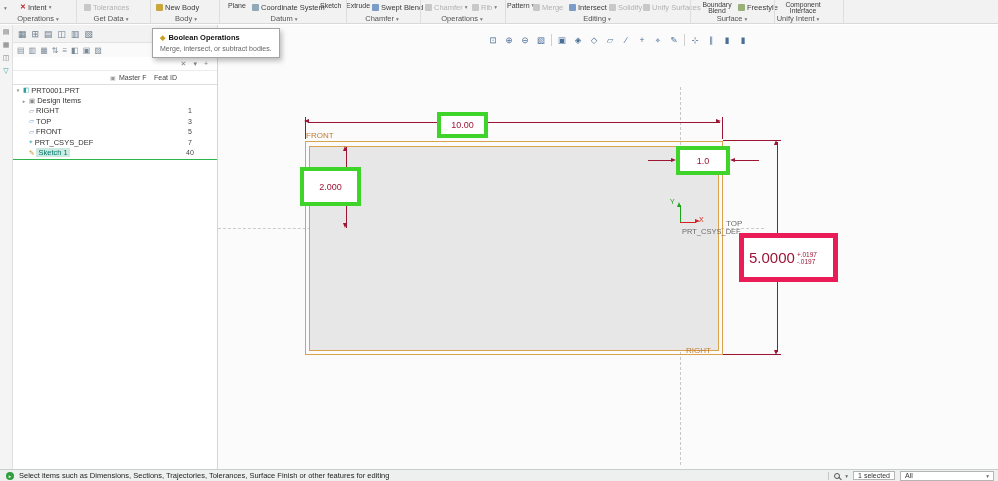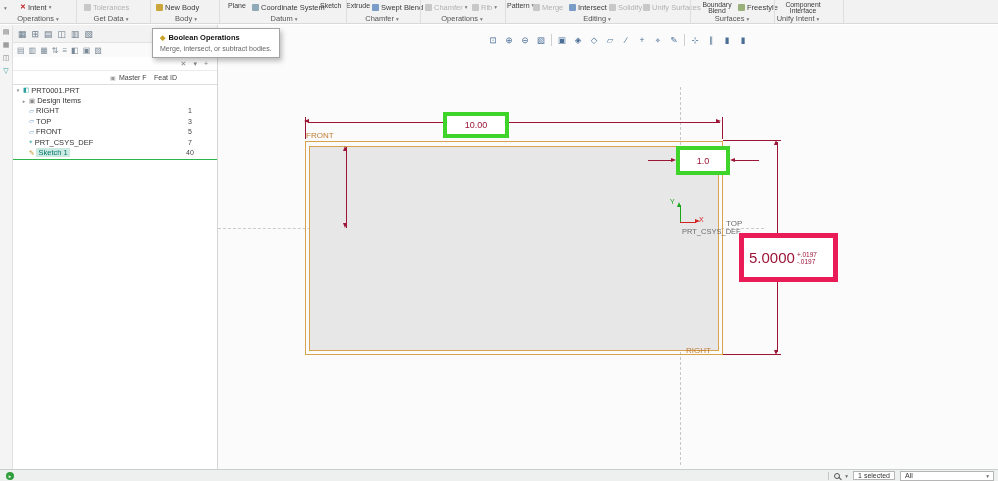--- a/index.html
+++ b/index.html
@@ -172,21 +172,21 @@
       </div>
     <div class="gl" style="left:462px">
         <span>Operations</span>
         <span class="c">▾</span>
       </div>
     <div class="gl" style="left:597px">
         <span>Editing</span>
         <span class="c">▾</span>
       </div>
     <div class="gl" style="left:732px">
-        <span>Surfaces</span>
+        <span>Surface</span>
         <span class="c">▾</span>
       </div>
     <div class="gl" style="left:798px">
         <span>Unify Intent</span>
         <span class="c">▾</span>
       </div>
 
     <div class="rsep" style="left:76px"></div>
     <div class="rsep" style="left:150px"></div>
     <div class="rsep" style="left:219px"></div>
@@ -302,27 +302,30 @@
     <div class="dashh" style="left:0;top:203px;width:546px"></div>
 
     <div class="skr" style="left:87px;top:116px;width:418px;height:214px"></div>
     <div class="skr" style="left:91px;top:121px;width:410px;height:205px;background:#e7e7e7"></div>
 
     <div class="dl" style="left:87px;top:92px;width:1px;height:22px"></div>
     <div class="dl" style="left:504px;top:92px;width:1px;height:22px"></div>
     <div class="dl" style="left:90px;top:97px;width:412px;height:1px"></div>
     <div class="tri t-l" style="left:86px;top:94px"></div>
     <div class="tri t-r" style="left:498px;top:94px"></div>
-    <div class="hlg" style="left:225px;top:87px;width:66px;height:26px">
+    <div class="hlg" style="left:219px;top:87px;width:51px;height:26px">
       <span>10.00</span>
     </div>
 
     <div class="dl" style="left:128px;top:122px;width:1px;height:81px"></div>
     <div class="tri t-u" style="left:125px;top:121px"></div>
     <div class="tri t-d" style="left:125px;top:198px"></div>
+    <div class="hlg" style="left:82px;top:142px;width:61px;height:39px">
+      <span>2.000</span>
+    </div>
 
     <div class="dl" style="left:430px;top:135px;width:24px;height:1px"></div>
     <div class="tri t-r" style="left:453px;top:133px"></div>
     <div class="dl" style="left:517px;top:135px;width:24px;height:1px"></div>
     <div class="tri t-l" style="left:512px;top:133px"></div>
     <div class="hlg" style="left:458px;top:121px;width:54px;height:29px">
       <span>1.0</span>
     </div>
 
     <div class="dl" style="left:505px;top:115px;width:58px;height:1px"></div>
@@ -354,20 +357,21 @@
   <div id="tooltip">
     <div class="tt">
         <span class="ic">◆</span>
         <span>Boolean Operations</span>
       </div>
     <div class="td">Merge, intersect, or subtract bodies.</div>
   </div>
 
   <div id="status">
     <span class="gicon">▸</span>
+    <span>Select items such as Dimensions, Sections, Trajectories, Tolerances, Surface Finish or other features for editing</span>
     <span class="spacer"></span>
     <span class="vdiv"></span>
     <span class="mag"></span>
     <span class="caret6">▾</span>
     <span class="selbox">1 selected</span>
     <span class="allbox">
       <span>All</span>
       <span class="caret6">▾</span>
     </span>
   </div>

